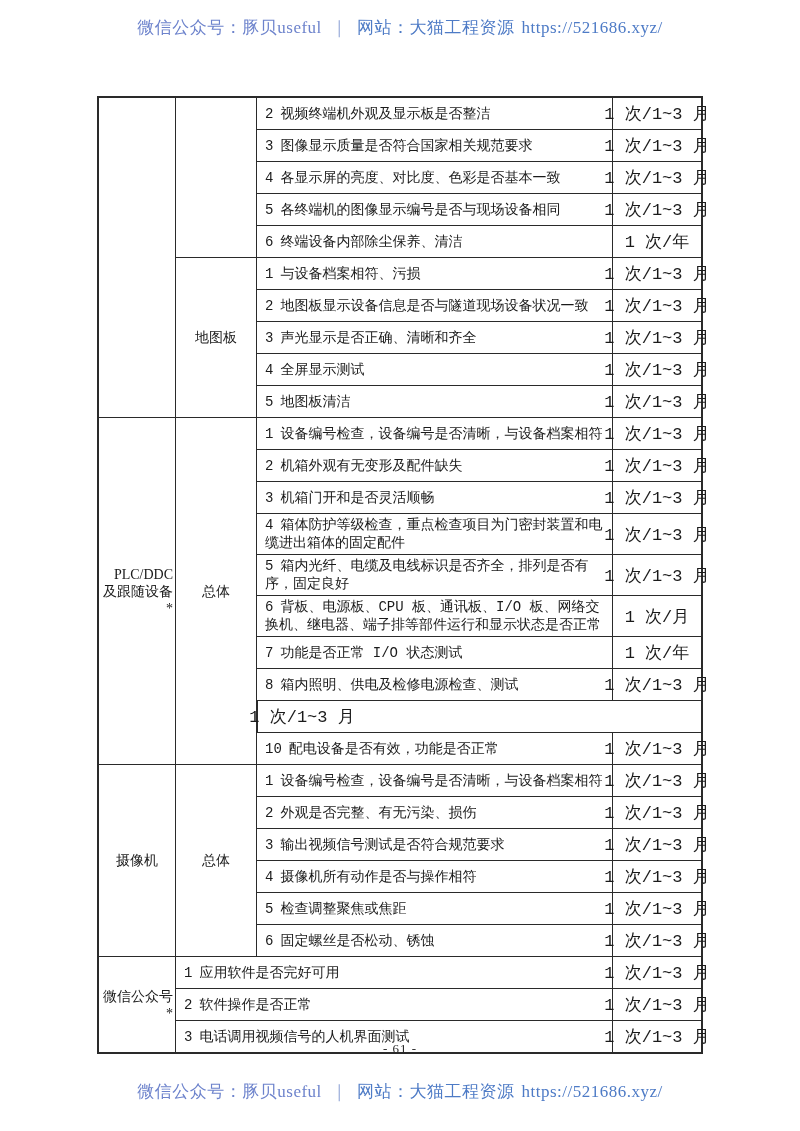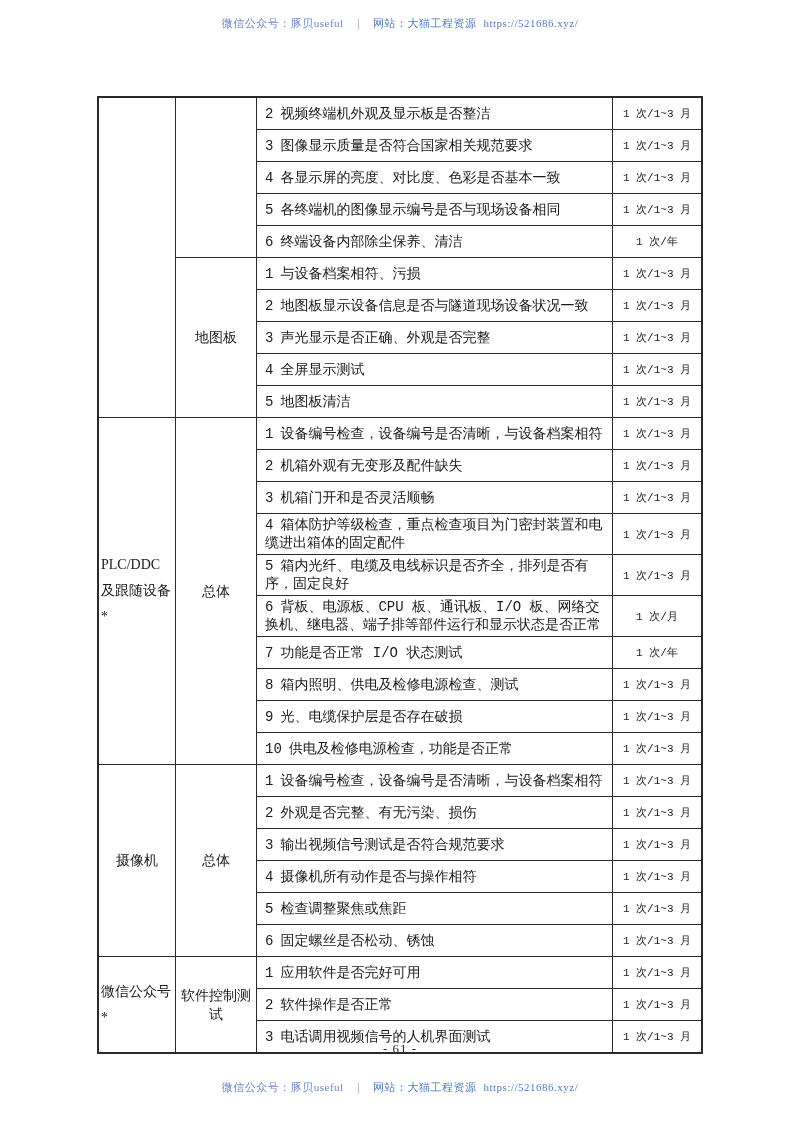--- a/index.html
+++ b/index.html
@@ -2,21 +2,21 @@
 <html style="--banner-wechat: #6d83cc; --banner-sep: #8fa3d6; --banner-site: #4e7bc6; --line: #2a2a2a;"><head>
 <meta charset="utf-8">
 <style>
   html,body{margin:0;padding:0;}
   body{
     width:800px;height:1131px;position:relative;background:#ffffff;overflow:hidden;
     font-family:"Liberation Serif","DejaVu Serif",serif;color:#1a1a1a;
   }
   .banner{
     position:absolute;left:0;width:800px;text-align:center;
-    font-size:11px;letter-spacing:.5px;white-space:nowrap;
+    font-size:17px;letter-spacing:.5px;white-space:nowrap;
   }
   .banner-top{top:16px;}
   .banner-bottom{top:1080px;}
   .wechat{color:var(--banner-wechat,#6d83cc);}
   .sep{color:var(--banner-sep,#8fa3d6);margin:0 9px;}
   .site{color:var(--banner-site,#4e7bc6);}
   .url{color:var(--banner-site,#4e7bc6);margin-left:7px;}
 
   .pageno{
     position:absolute;top:1041px;left:0;width:800px;text-align:center;
@@ -25,22 +25,22 @@
 
   .table-wrap{
     position:absolute;left:97px;top:96px;width:606px;
     border:2px solid var(--line,#2a2a2a);box-sizing:border-box;
     font-size:14px;background:#fff;
   }
   .section{display:flex;border-top:1px solid var(--line,#2a2a2a);}
   .section:first-child{border-top:none;}
   .cat-cell{
     flex:0 0 72px;width:72px;border-right:1px solid var(--line,#2a2a2a);
-    display:flex;align-items:center;justify-content:center;text-align:left;
-    padding:2px;line-height:26px;box-sizing:content-box;
+    display:flex;align-items:center;justify-content:center;text-align:right;
+    padding:2px;line-height:17px;box-sizing:content-box;
   }
   .groups{flex:1;display:flex;flex-direction:column;min-width:0;}
   .group{display:flex;border-top:1px solid var(--line,#2a2a2a);flex:1;}
   .group:first-child{border-top:none;}
   .group-cell{
     flex:0 0 76px;width:76px;border-right:1px solid var(--line,#2a2a2a);
     display:flex;align-items:center;justify-content:center;text-align:center;
     padding:2px;line-height:19px;
   }
   .items{flex:1;display:flex;flex-direction:column;min-width:0;font-family:Liberation Mono, monospace;}
@@ -48,21 +48,21 @@
   .item-row:first-child{border-top:none;}
   .item-text{
     flex:1;display:flex;align-items:center;
     padding:2px 8px;min-width:0;
   }
   .item-line{display:block;line-height:18px;}
   .item-no{margin-right:7px;}
   .freq-cell{
     flex:0 0 88px;width:88px;border-left:1px solid var(--line,#2a2a2a);
     display:flex;align-items:center;justify-content:center;text-align:center;
-    white-space:nowrap;font-size:11px;
+    white-space:nowrap;font-size:17px;
   }
 </style>
 </head>
 <body>
 
 <div class="banner banner-top">
   <span class="wechat">微信公众号：豚贝useful</span><span class="sep">｜</span><span class="site">网站：大猫工程资源</span><span class="url">https://521686.xyz/</span>
 </div>
 
 <div class="table-wrap" id="insp-table">
@@ -114,21 +114,21 @@
               <div class="freq-cell">1 次/1~3 月</div>
             </div>
             <div class="item-row">
               <div class="item-text">
                 <span class="item-line"><span class="item-no">2</span><span>地图板显示设备信息是否与隧道现场设备状况一致</span></span>
               </div>
               <div class="freq-cell">1 次/1~3 月</div>
             </div>
             <div class="item-row">
               <div class="item-text">
-                <span class="item-line"><span class="item-no">3</span><span>声光显示是否正确、外观是否完整</span></span>
+                <span class="item-line"><span class="item-no">3</span><span>声光显示是否正确、清晰和齐全</span></span>
               </div>
               <div class="freq-cell">1 次/1~3 月</div>
             </div>
             <div class="item-row">
               <div class="item-text">
                 <span class="item-line"><span class="item-no">4</span><span>全屏显示测试</span></span>
               </div>
               <div class="freq-cell">1 次/1~3 月</div>
             </div>
             <div class="item-row">
@@ -189,28 +189,25 @@
               </div>
               <div class="freq-cell">1 次/年</div>
             </div>
             <div class="item-row">
               <div class="item-text">
                 <span class="item-line"><span class="item-no">8</span><span>箱内照明、供电及检修电源检查、测试</span></span>
               </div>
               <div class="freq-cell">1 次/1~3 月</div>
             </div>
             <div class="item-row">
-              <div class="item-text">
-                <span class="item-line"><span class="item-no">9</span><span>光、电缆保护层是否存在破损</span></span>
-              </div>
-              <div class="freq-cell">1 次/1~3 月</div>
-            </div>
-            <div class="item-row">
-              <div class="item-text">
-                <span class="item-line"><span class="item-no">10</span><span>供电及检修电源检查，功能是否正常</span></span>
+              <div class="freq-cell">1 次/1~3 月</div>
+            </div>
+            <div class="item-row">
+              <div class="item-text">
+                <span class="item-line"><span class="item-no">10</span><span>配电设备是否有效，功能是否正常</span></span>
               </div>
               <div class="freq-cell">1 次/1~3 月</div>
             </div>
           </div>
         </div>
       </div>
     </div>
     <div class="section">
       <div class="cat-cell">摄像机</div>
       <div class="groups">
@@ -254,21 +251,20 @@
               <div class="freq-cell">1 次/1~3 月</div>
             </div>
           </div>
         </div>
       </div>
     </div>
     <div class="section">
       <div class="cat-cell">微信公众号*</div>
       <div class="groups">
         <div class="group">
-          <div class="group-cell">软件控制测试</div>
           <div class="items">
             <div class="item-row">
               <div class="item-text">
                 <span class="item-line"><span class="item-no">1</span><span>应用软件是否完好可用</span></span>
               </div>
               <div class="freq-cell">1 次/1~3 月</div>
             </div>
             <div class="item-row">
               <div class="item-text">
                 <span class="item-line"><span class="item-no">2</span><span>软件操作是否正常</span></span>

